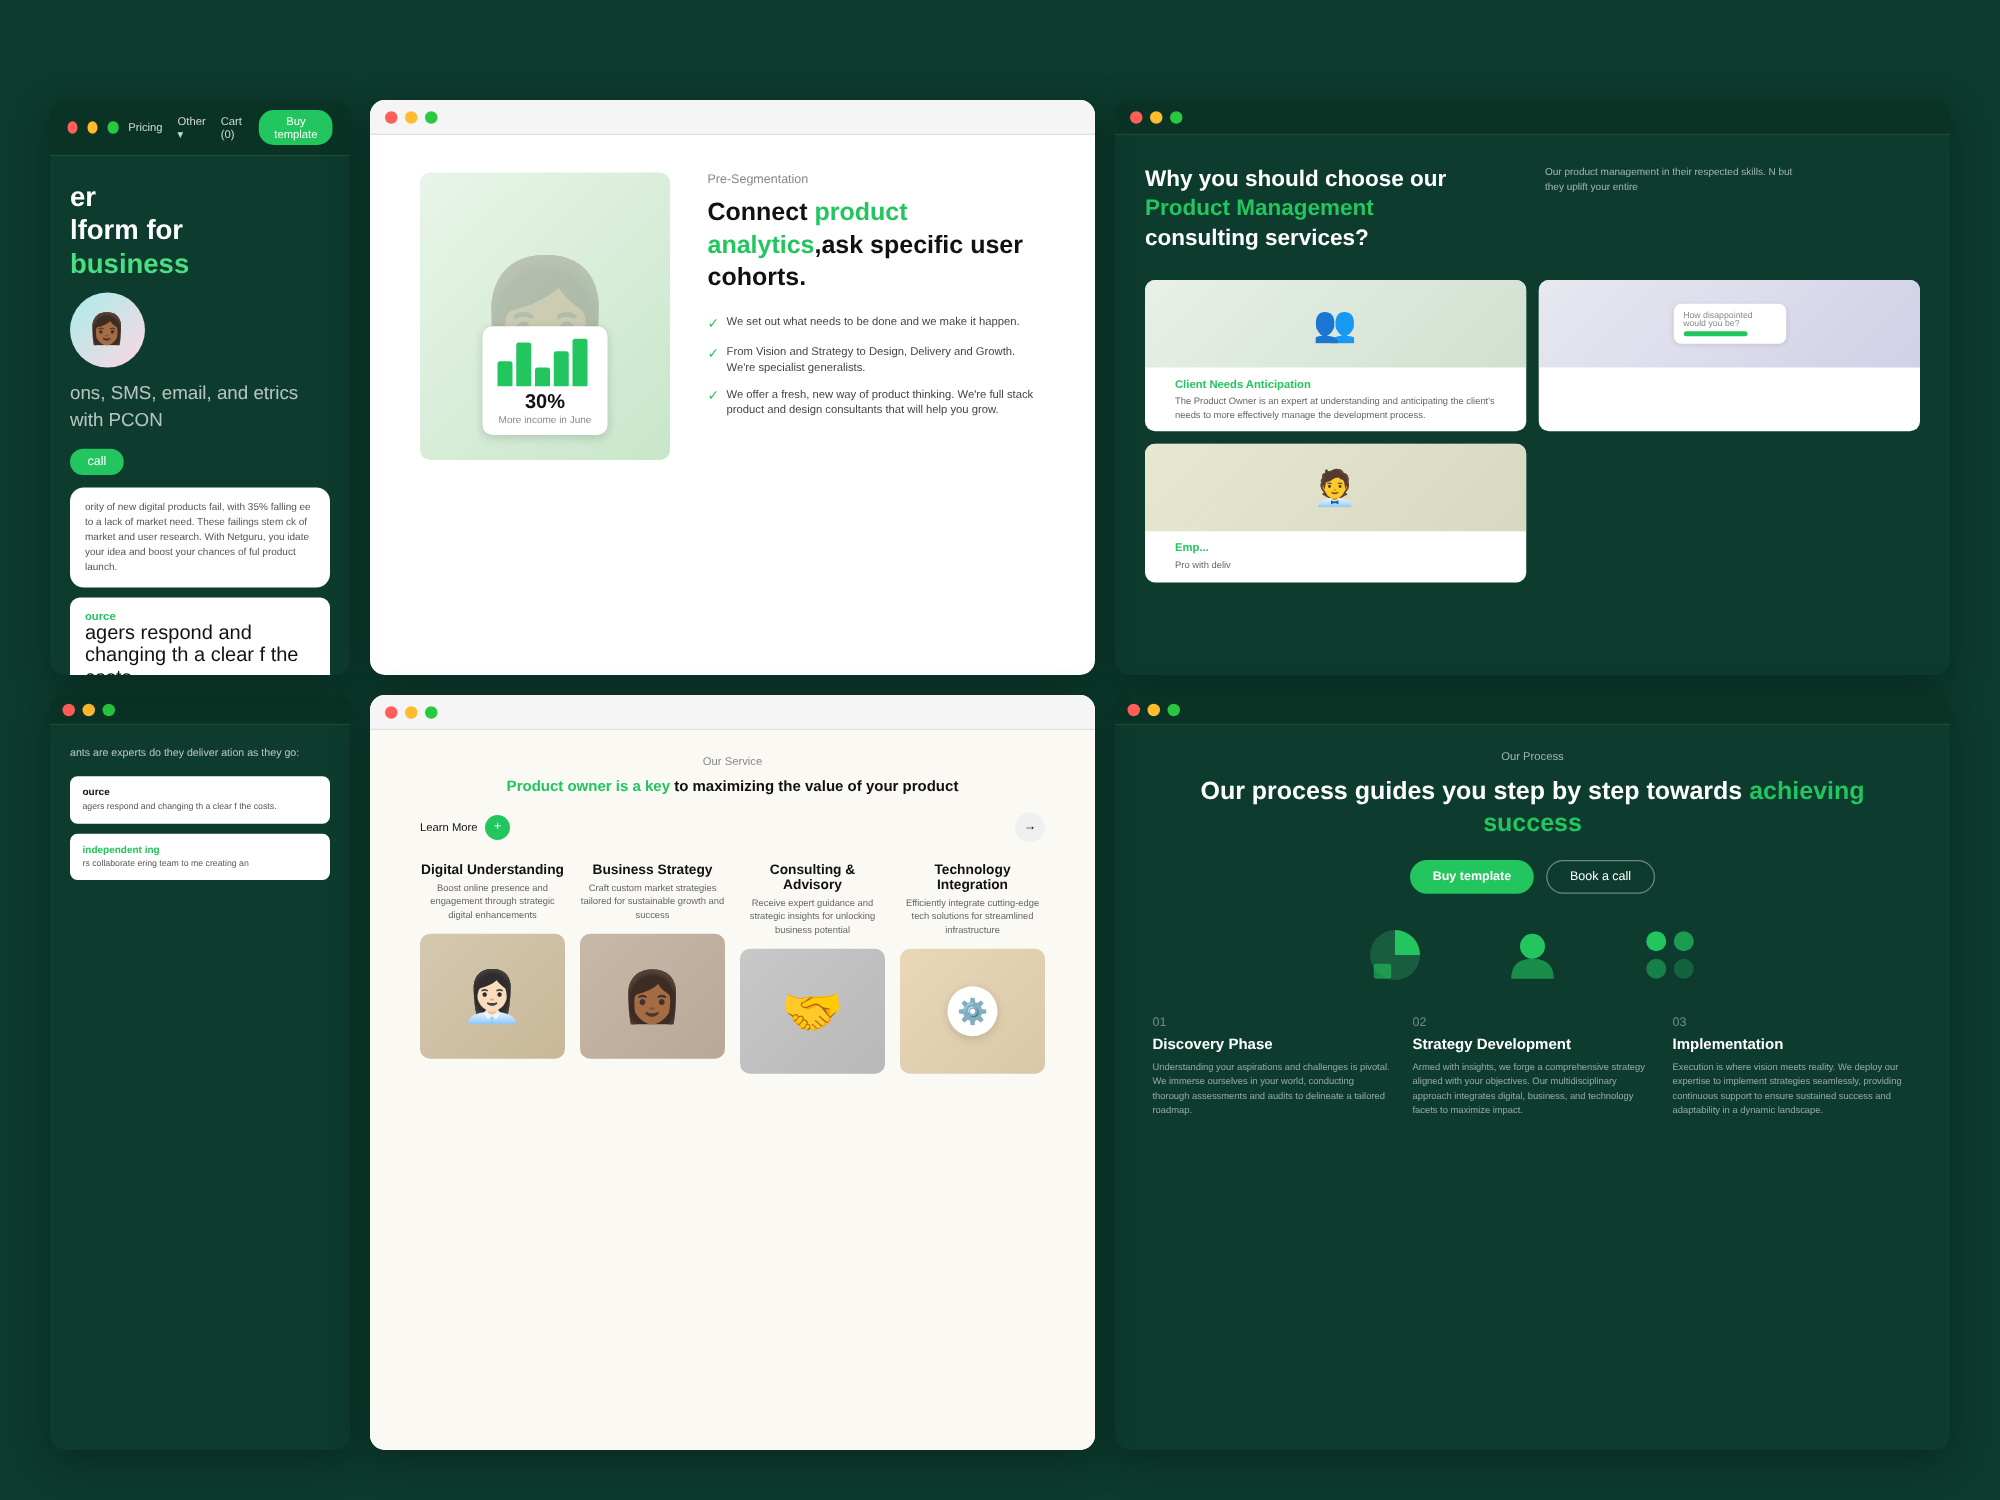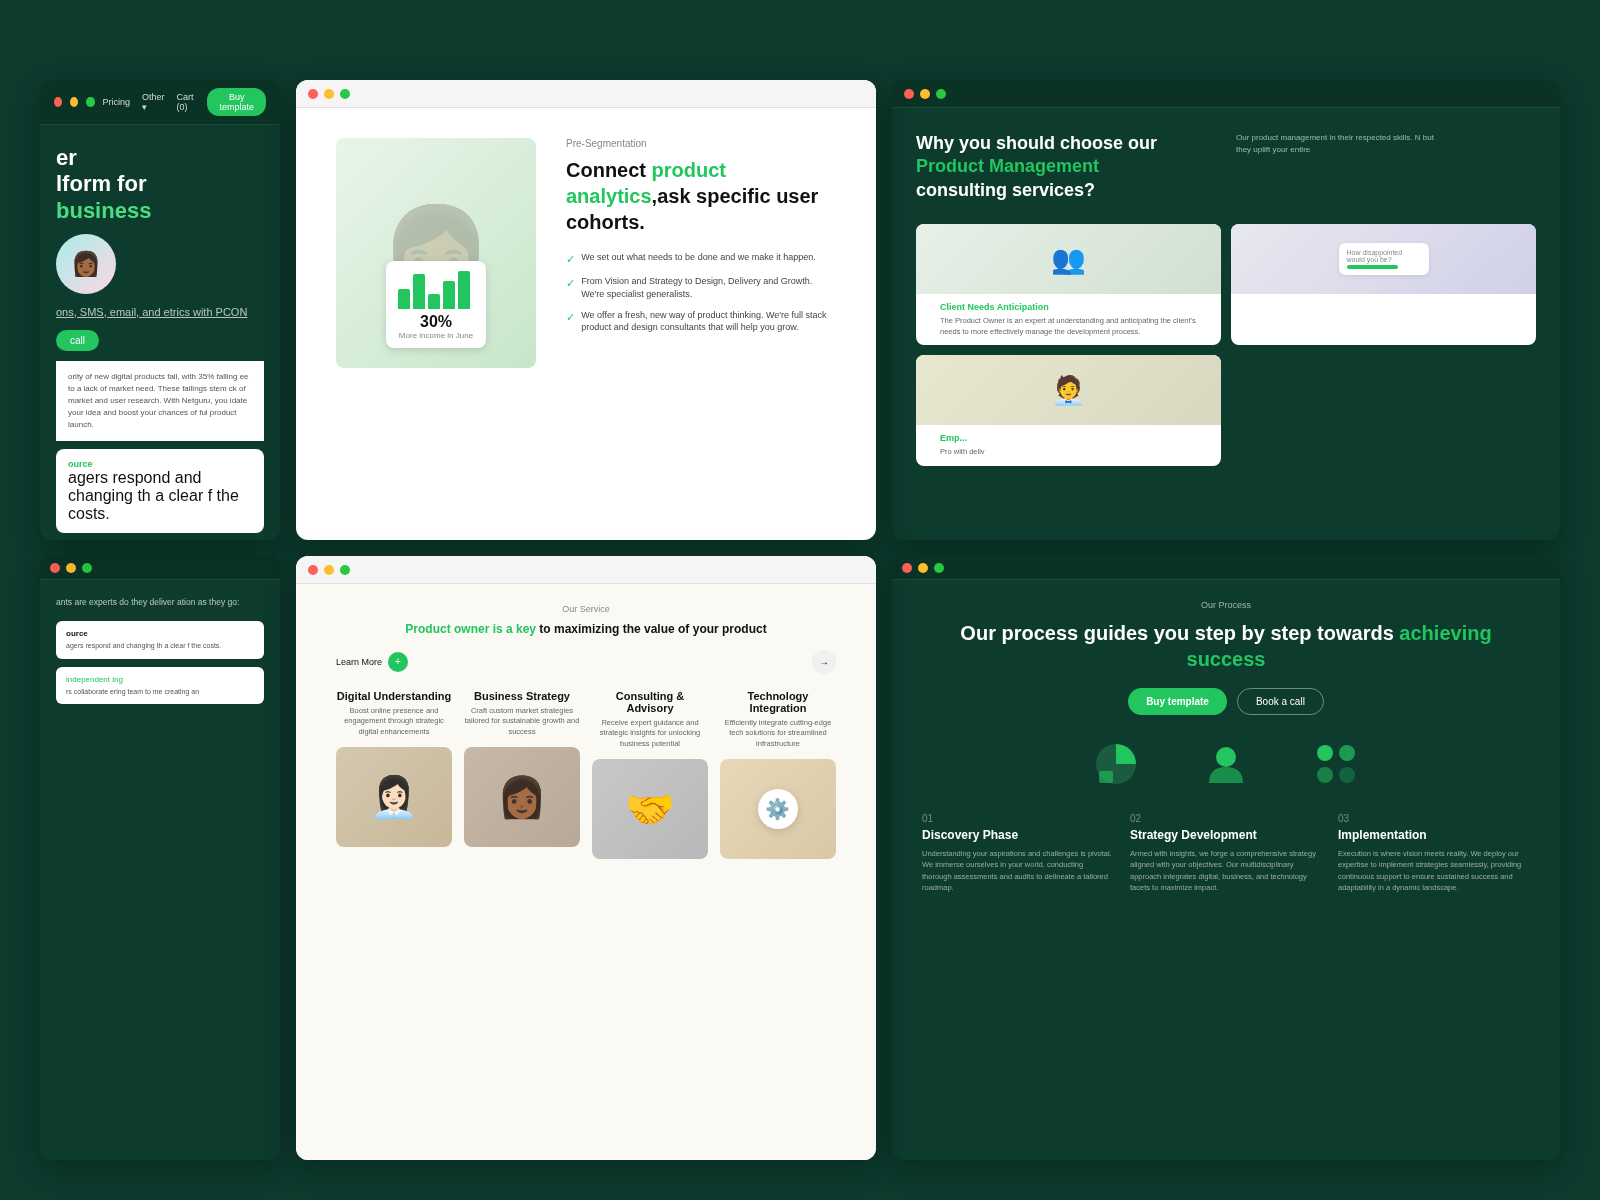--- a/index.html
+++ b/index.html
@@ -89,25 +89,24 @@
       line-height: 1.2;
     }
 
     .topleft-content .hero-green {
       font-size: 22px;
       font-weight: 700;
       color: #4ade80;
     }
 
     .topleft-content .hero-sub {
-      font-size: 11px;
+      font-size: 15px;
       color: rgba(255,255,255,0.7);
       margin-top: 8px;
       line-height: 1.5;
-      text-decoration: underline;
     }
 
     .btn-call {
       background: #22c55e;
       color: white;
       border: none;
       border-radius: 20px;
       padding: 5px 14px;
       font-size: 10px;
       margin-top: 10px;
@@ -123,21 +122,21 @@
       overflow: hidden;
       display: flex;
       align-items: center;
       justify-content: center;
       font-size: 24px;
       margin: 10px 0;
     }
 
     .stat-card {
       background: white;
-      border-radius: 0;
+      border-radius: 11px;
       padding: 10px 12px;
       margin-top: 10px;
       color: #111;
     }
 
     .stat-card .stat-text {
       font-size: 8px;
       color: #555;
       line-height: 1.5;
     }
@@ -436,21 +435,21 @@
 
     .bl-mini-card .mini-text {
       font-size: 7px;
       color: #555;
       line-height: 1.4;
     }
 
     .bl-green-link {
       color: #22c55e;
       font-size: 8px;
-      font-weight: 400;
+      font-weight: 700;
       display: block;
       margin-bottom: 3px;
     }
 
     
     .cell-bottomcenter {
       grid-column: 2;
       grid-row: 2;
     }
 

